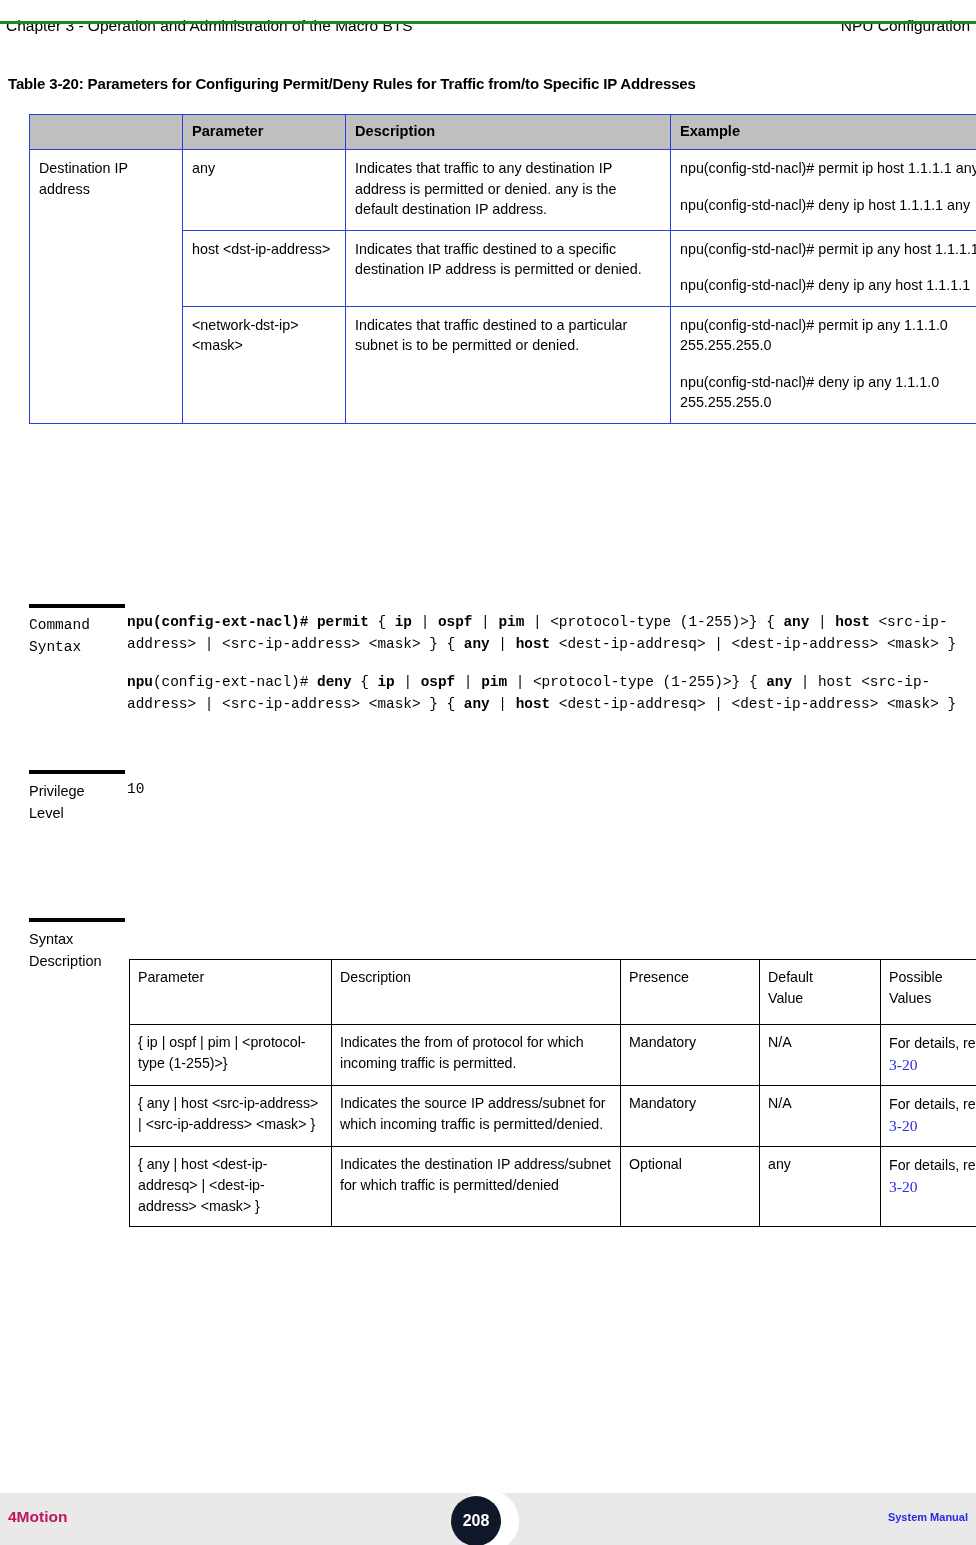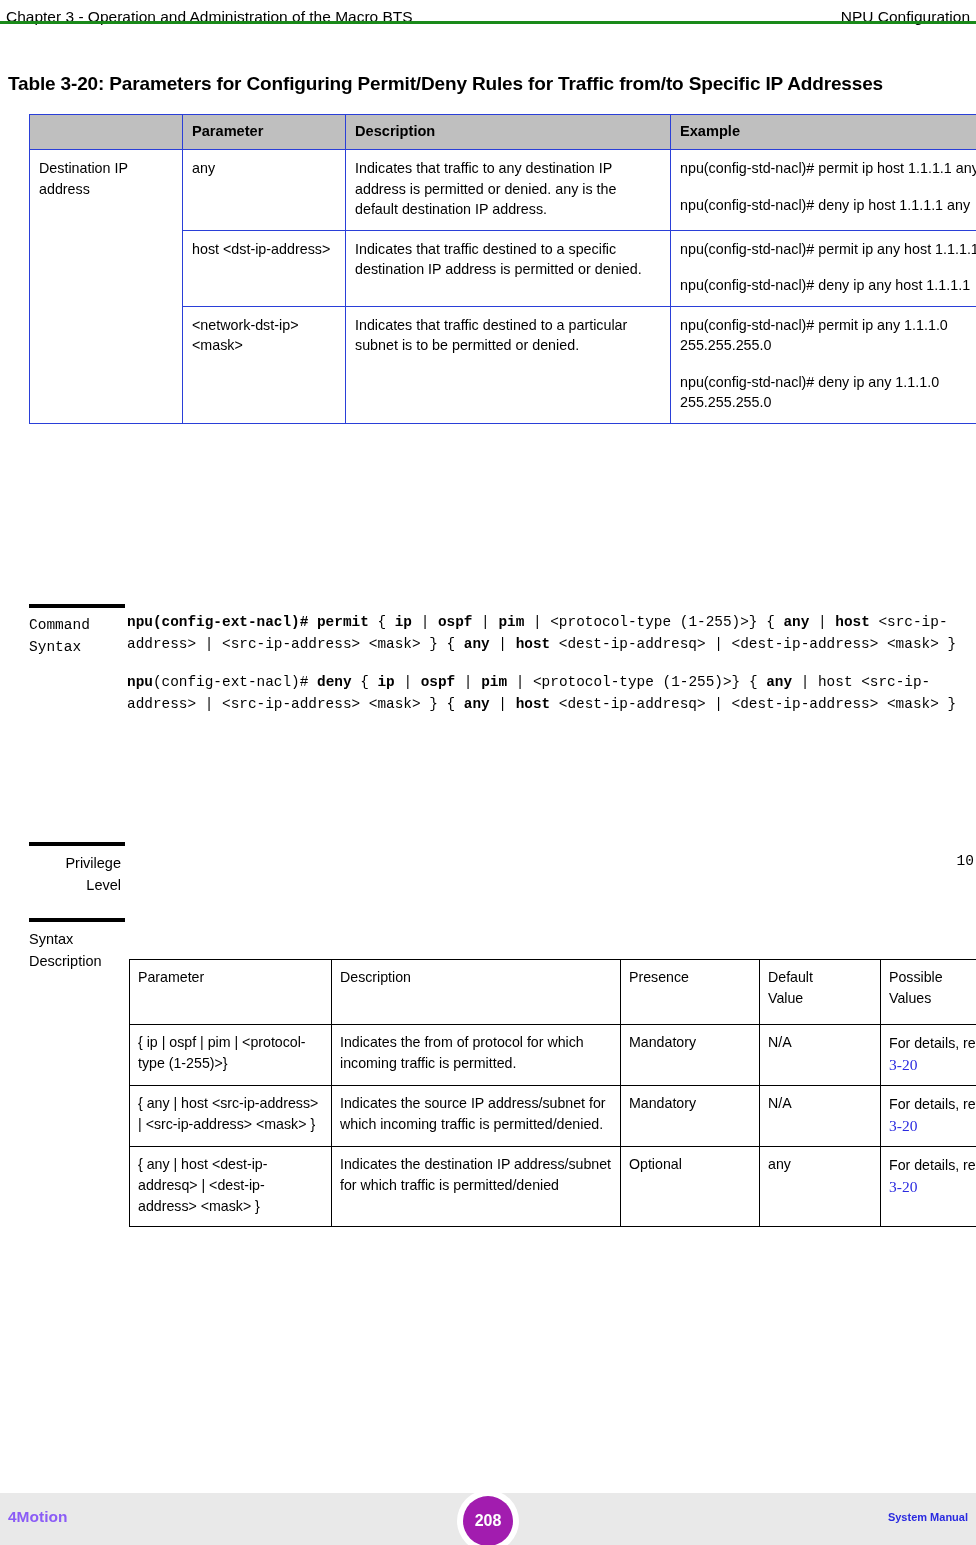--- a/index.html
+++ b/index.html
@@ -17,21 +17,21 @@
   }
 
   
   .page-header {
     position: absolute;
     top: 0;
     left: 0;
     width: 976px;
     height: 22px;
     display: flex;
-    align-items: center;
+    align-items: flex-start;
     justify-content: space-between;
     padding: 16px 6px;
     box-sizing: border-box;
   }
   .page-header .hdr-left,
   .page-header .hdr-right {
     font-size: 15.5px;
     line-height: 19px;
     color: #000;
     white-space: nowrap;
@@ -44,21 +44,21 @@
     height: 3px;
     background: #1a8a1a;
   }
 
   
   .table-caption {
     position: absolute;
     top: 74px;
     left: 8px;
     width: 966px;
-    font-size: 19px;
+    font-size: 15px;
     font-weight: bold;
     letter-spacing: -0.15px;
     line-height: 20px;
     white-space: nowrap;
   }
 
   
   .tbl-blue {
     position: absolute;
     top: 114px;
@@ -165,21 +165,21 @@
     top: 1493px;
     width: 976px;
     height: 52px;
     background: #e9e9e9;
   }
   .footer-left {
     position: absolute;
     left: 8px;
     top: 1507px;
     font-size: 15.5px;
-    color: #8b5cf6;
+    color: #be185d;
     font-weight: bold;
     line-height: 20px;
   }
   .footer-right {
     position: absolute;
     right: 8px;
     top: 1507px;
     font-size: 11px;
     color: #2a2ae0;
     font-weight: bold;
@@ -189,26 +189,26 @@
     position: absolute;
     left: 457px;
     top: 1490px;
     width: 62px;
     height: 62px;
     border-radius: 50%;
     background: #ffffff;
   }
   .page-badge {
     position: absolute;
-    left: 463px;
+    left: 451px;
     top: 1496px;
     width: 50px;
     height: 50px;
     border-radius: 50%;
-    background: #a21caf;
+    background: #0f172a;
     color: #ffffff;
     font-size: 16px;
     font-weight: bold;
     display: flex;
     align-items: center;
     justify-content: center;
   }
 </style>
 </head>
 <body>
@@ -261,21 +261,21 @@
 
 <div class="section" style="top:604px; height:180px;font-family:Liberation Mono, monospace;">
   <div class="sec-bar"></div>
   <div class="sec-label">Command Syntax</div>
   <div class="sec-body">
     <p><b>npu(config-ext-nacl)# permit</b><span> { </span><b>ip</b><span> | </span><b>ospf</b><span> | </span><b>pim</b><span> | &lt;protocol-type (1-255)&gt;} { </span><b>any</b><span> | </span><b>host</b><span> &lt;src-ip-address&gt; | &lt;src-ip-address&gt; &lt;mask&gt; } { </span><b>any</b><span> | </span><b>host</b><span> &lt;dest-ip-addresq&gt; | &lt;dest-ip-address&gt; &lt;mask&gt; }</span></p>
     <p><b>npu</b><span>(config-ext-nacl)# </span><b>deny</b><span> { </span><b>ip</b><span> | </span><b>ospf</b><span> | </span><b>pim</b><span> | &lt;protocol-type (1-255)&gt;} { </span><b>any</b><span> | host &lt;src-ip-address&gt; | &lt;src-ip-address&gt; &lt;mask&gt; } { </span><b>any</b><span> | </span><b>host</b><span> &lt;dest-ip-addresq&gt; | &lt;dest-ip-address&gt; &lt;mask&gt; }</span></p>
   </div>
 </div>
 
-<div class="section" style="top:842px; height:90px;text-align:right;">
+<div class="section" style="top:770px; height:90px;">
   <div class="sec-bar"></div>
   <div class="sec-label">Privilege Level</div>
   <div class="sec-body">
     <span class="mono">10</span>
   </div>
 </div>
 
 <div class="section" style="top:918px; height:60px;">
   <div class="sec-bar"></div>
   <div class="sec-label">Syntax Description</div>

